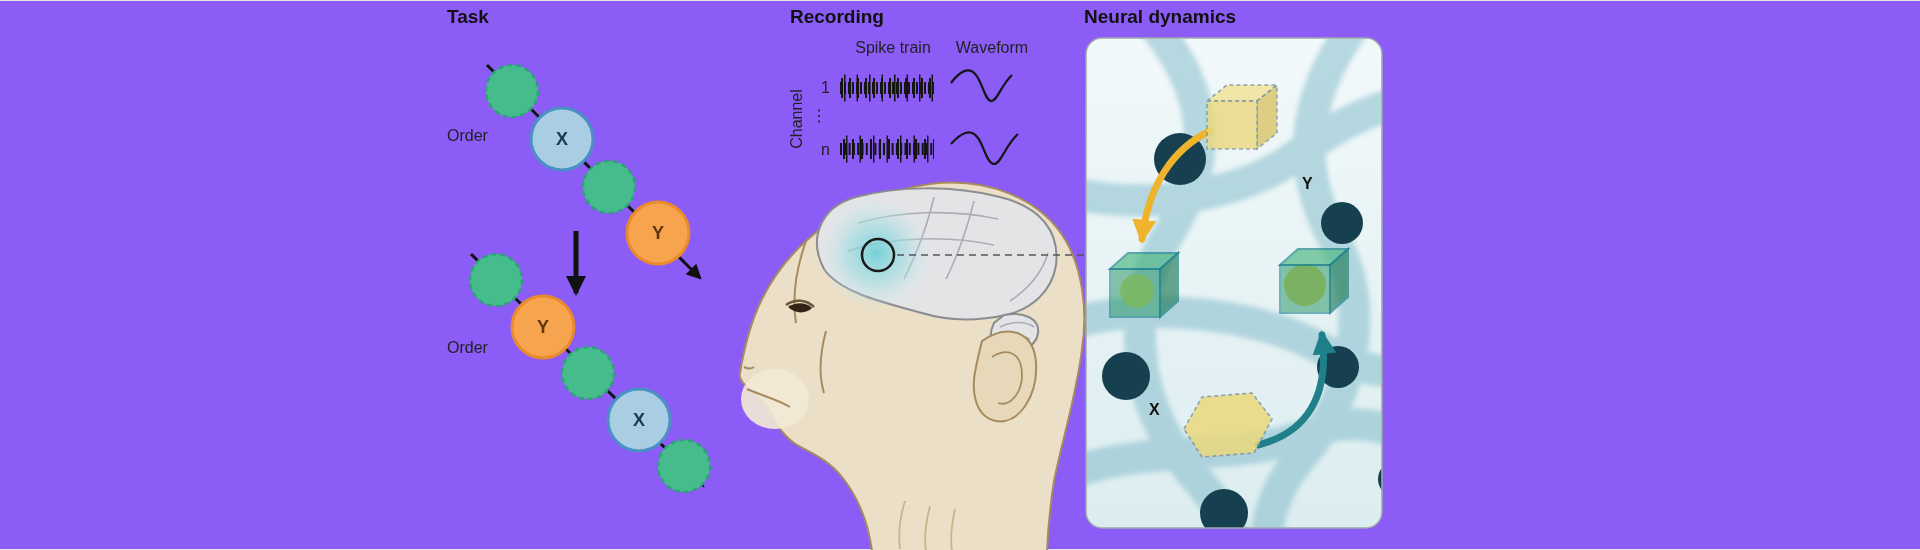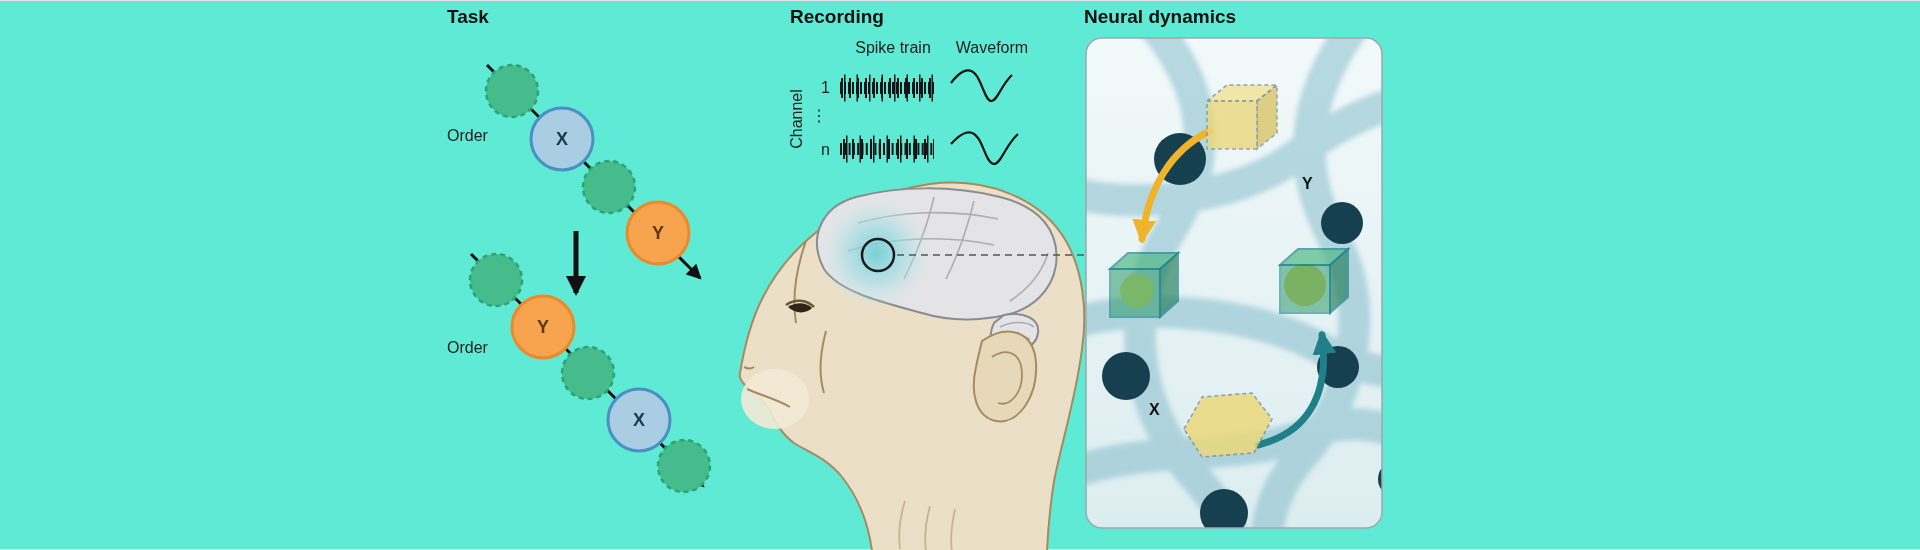--- a/index.html
+++ b/index.html
@@ -1,16 +1,16 @@
 <!DOCTYPE html>
 <html><head>
 <meta charset="utf-8">
 <style>
   html,body{margin:0;padding:0;background:#fff;width:1920px;height:550px;overflow:hidden;}
-  .page{position:relative;width:1920px;height:550px;background:#5eead4;border-top:1px solid #e4e4e4;border-bottom:1px solid #e4e4e4;box-sizing:border-box;}
+  .page{position:relative;width:1920px;height:550px;background:#8b5cf6;border-top:1px solid #e4e4e4;border-bottom:1px solid #e4e4e4;box-sizing:border-box;}
   svg{display:block;}
   svg text{font-family:"Liberation Sans", sans-serif;}
   .panel-title{font-size:19px;font-weight:700;fill:#111;}
   .small-label{font-size:16px;fill:#222;}
   .axis-label{font-size:16px;fill:#222;}
   .letter-x{font-size:18px;font-weight:700;fill:#163a4f;}
   .letter-y{font-size:18px;font-weight:700;fill:#5f3610;}
   .cube-label{font-size:16px;font-weight:700;fill:#111;}
 </style>
 </head>

